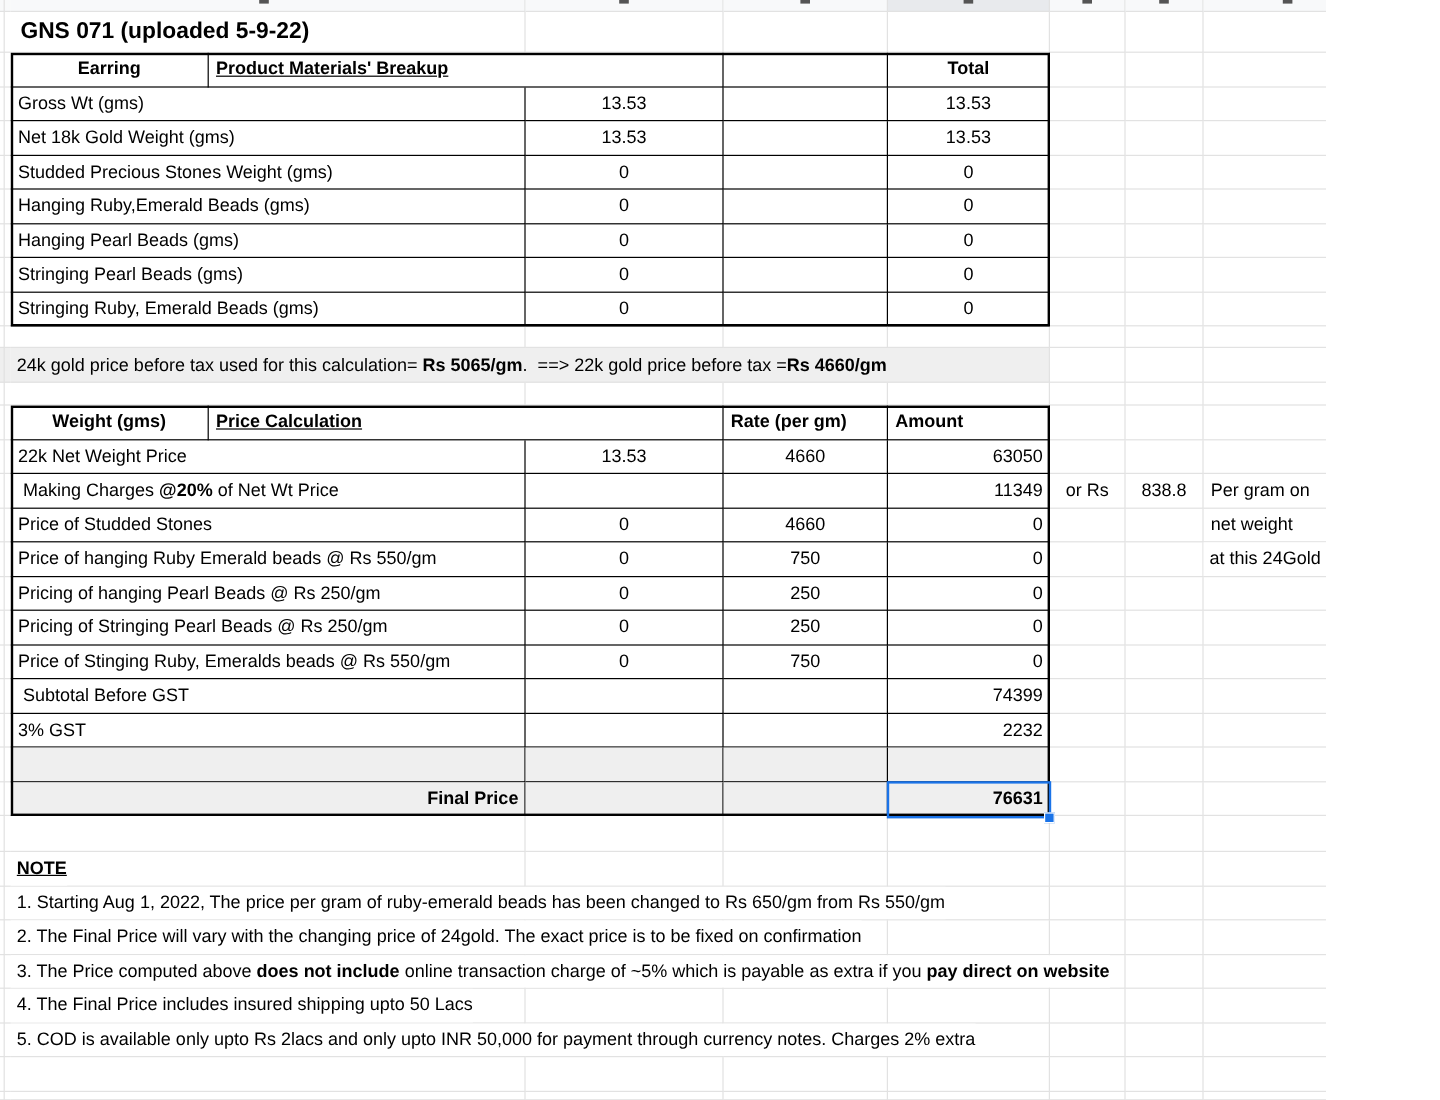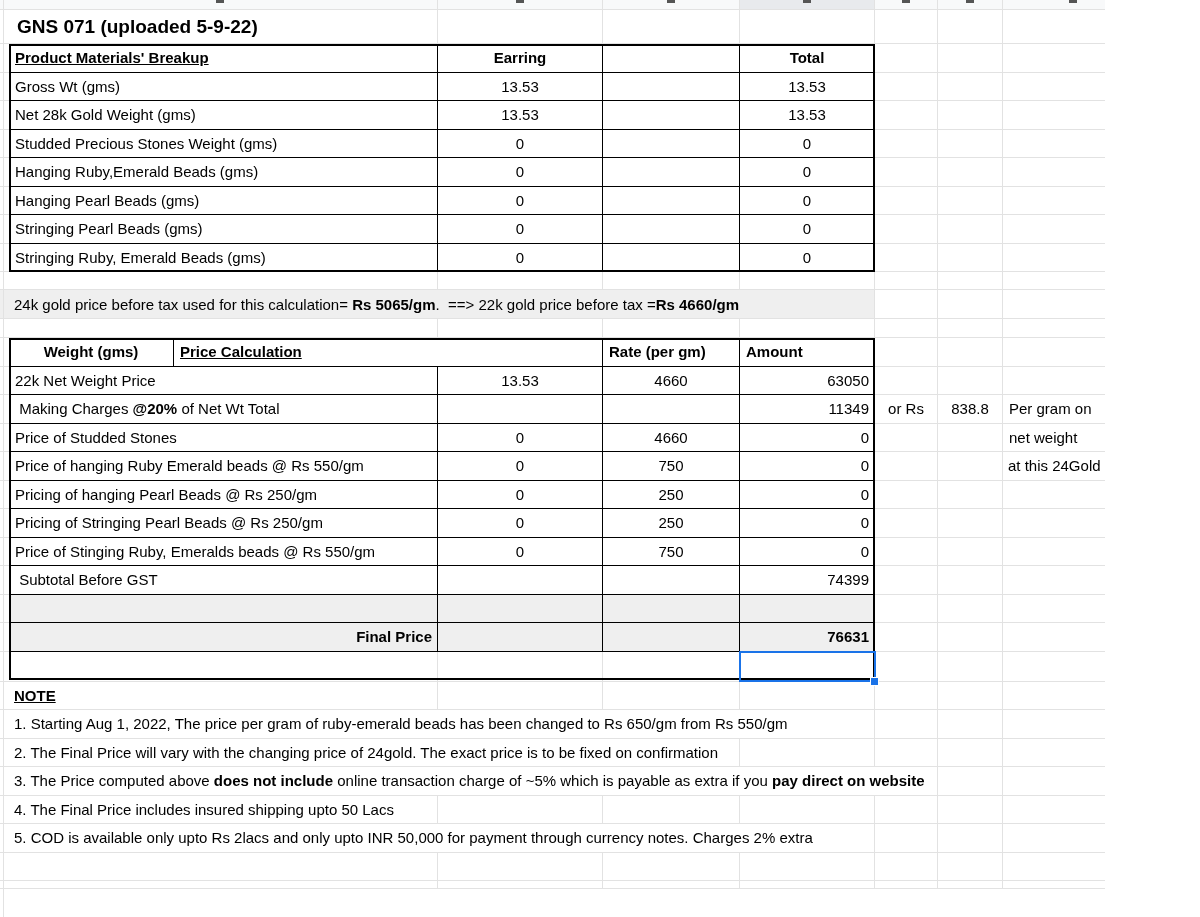--- a/index.html
+++ b/index.html
@@ -74,22 +74,22 @@
       <div class="c wC"></div>
       <div class="c wD"></div>
       <div class="c wE"></div>
       <div class="c wF"></div>
       <div class="c wG"></div>
       <div class="c wH"></div>
     </div>
 
   <div class="row h28">
     <div class="c gut"></div>
+    <div class="c wB tc num b"><span>Earring</span></div>
     <div class="c wA tc lbl"><span class="b u">Product Materials' Breakup</span></div>
-    <div class="c wB tc num b"><span>Earring</span></div>
     <div class="c wC tc"></div>
     <div class="c wD tc num b"><span>Total</span></div>
   <div class="c wE"></div>
       <div class="c wF"></div>
       <div class="c wG"></div>
       <div class="c wH"></div>
     </div>
 
   <div class="row h28">
     <div class="c gut"></div>
@@ -97,21 +97,21 @@
     <div class="c wB tc num"><span>13.53</span></div>
     <div class="c wC tc"></div>
     <div class="c wD tc num"><span>13.53</span></div>
   <div class="c wE"></div>
       <div class="c wF"></div>
       <div class="c wG"></div>
       <div class="c wH"></div>
     </div>
   <div class="row h28">
     <div class="c gut"></div>
-    <div class="c wA tc lbl"><span>Net 28k Gold Weight (gms)</span></div>
+    <div class="c wA tc lbl"><span>Net 18k Gold Weight (gms)</span></div>
     <div class="c wB tc num"><span>13.53</span></div>
     <div class="c wC tc"></div>
     <div class="c wD tc num"><span>13.53</span></div>
   <div class="c wE"></div>
       <div class="c wF"></div>
       <div class="c wG"></div>
       <div class="c wH"></div>
     </div>
   <div class="row h28">
     <div class="c gut"></div>
@@ -223,21 +223,21 @@
     <div class="c wC tc num"><span>4660</span></div>
     <div class="c wD tc amt"><span>63050</span></div>
   <div class="c wE"></div>
       <div class="c wF"></div>
       <div class="c wG"></div>
       <div class="c wH"></div>
     </div>
 
   <div class="row h28">
     <div class="c gut"></div>
-    <div class="c wA tc lbl"><span><span> Making Charges </span><span class="b">@20%</span><span> of Net Wt Total</span></span></div>
+    <div class="c wA tc lbl"><span><span> Making Charges </span><span class="b">@20%</span><span> of Net Wt Price</span></span></div>
     <div class="c wB tc"></div>
     <div class="c wC tc"></div>
     <div class="c wD tc amt"><span>11349</span></div>
     <div class="c wE num"><span>or Rs</span></div>
     <div class="c wF num"><span>838.8</span></div>
     <div class="c wG lbl"><span>Per gram on</span></div>
     <div class="c wH"></div>
   </div>
 
   <div class="row h28">
@@ -307,20 +307,31 @@
     <div class="c wA tc lbl"><span> Subtotal Before GST</span></div>
     <div class="c wB tc"></div>
     <div class="c wC tc"></div>
     <div class="c wD tc amt"><span>74399</span></div>
   <div class="c wE"></div>
       <div class="c wF"></div>
       <div class="c wG"></div>
       <div class="c wH"></div>
     </div>
 
+  <div class="row h28">
+    <div class="c gut"></div>
+    <div class="c wA tc lbl"><span>3% GST</span></div>
+    <div class="c wB tc"></div>
+    <div class="c wC tc"></div>
+    <div class="c wD tc amt"><span>2232</span></div>
+  <div class="c wE"></div>
+      <div class="c wF"></div>
+      <div class="c wG"></div>
+      <div class="c wH"></div>
+    </div>
 
   <div class="row h28">
     <div class="c gut"></div>
     <div class="c wA tc gray"></div>
     <div class="c wB tc gray"></div>
     <div class="c wC tc gray"></div>
     <div class="c wD tc gray"></div>
   <div class="c wE"></div>
       <div class="c wF"></div>
       <div class="c wG"></div>

